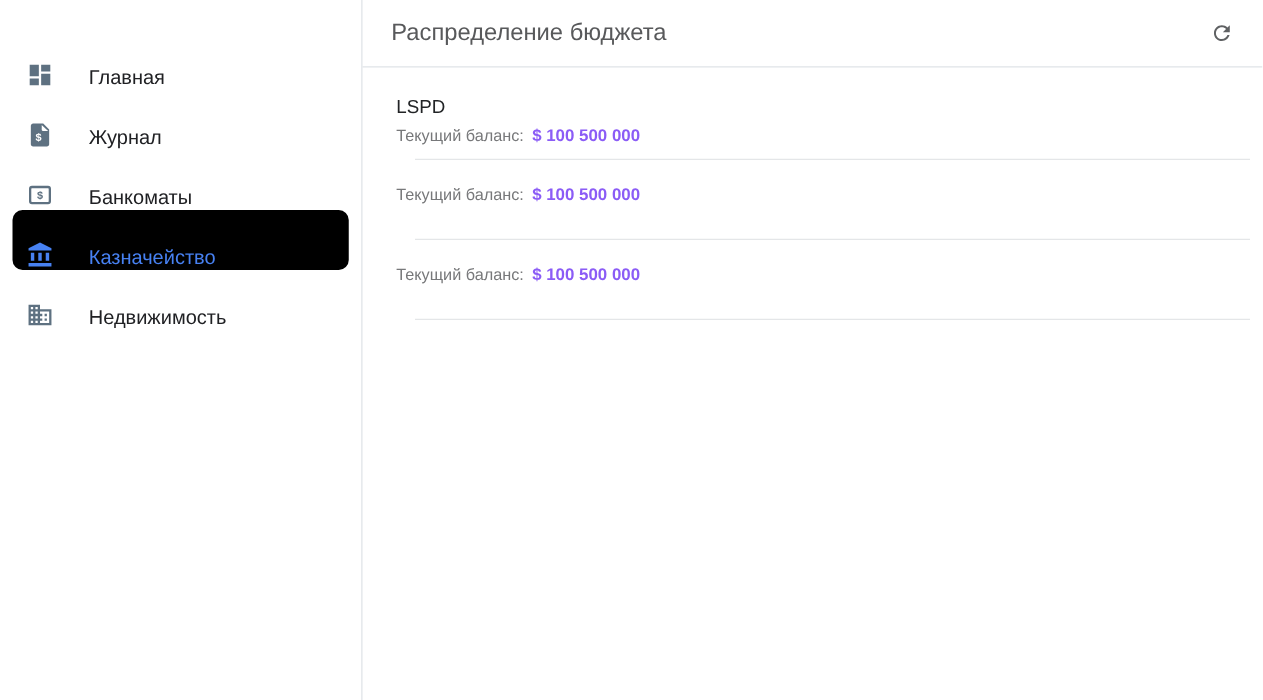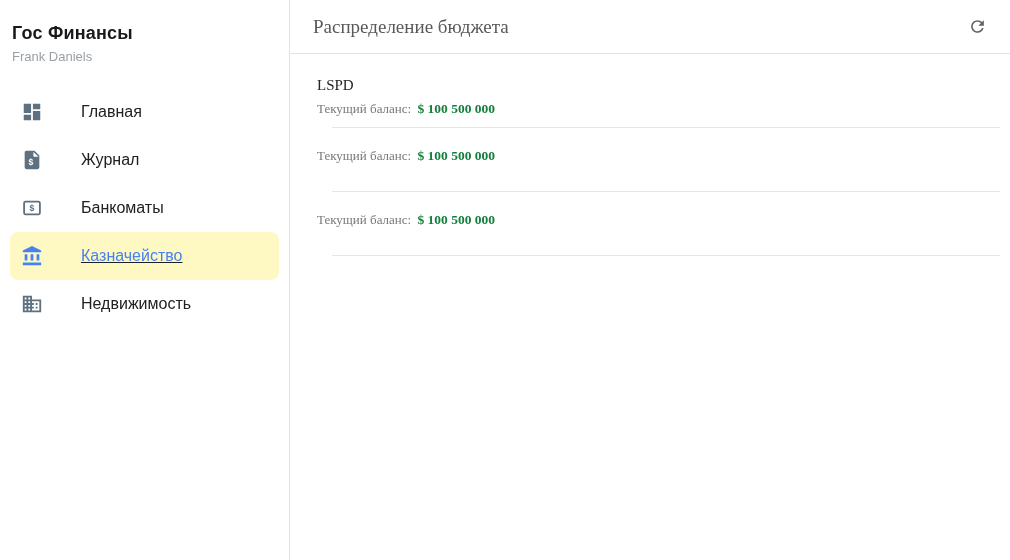--- a/index.html
+++ b/index.html
@@ -6,59 +6,55 @@
   html,body { width:1010px; height:560px; background:#fff;
               font-family:"Liberation Sans", sans-serif; overflow:hidden; }
   .app { display:flex; width:1010px; height:560px; }
 
   
   .sidebar { width:290px; flex-shrink:0; border-right:1px solid #e0e3e7; background:#fff; }
   .sb-head { padding:23px 12px 0 12px; }
   .sb-title { font-size:18px; font-weight:700; color:#17191c; letter-spacing:.2px; }
   .sb-user  { font-size:13px; color:#9aa0a6; margin-top:5px; }
   .menu { margin-top:24px; padding:0 10px; display:flex; flex-direction:column; }
-  .mi { height:48px; display:flex; align-items:center; border-radius:8px;
-        color:#202124; cursor:pointer;gap:10px; }
+  .mi { height:48px; display:flex; align-items:flex-end; border-radius:8px;
+        color:#202124; cursor:pointer; }
   .mi .ic { width:24px; height:24px; margin-left:10px; color:#5e7181;
             display:flex; align-items:center; justify-content:center; }
   .mi .ic svg { width:22px; height:22px; }
   .mi .lbl { margin-left:27px; font-size:16px; line-height:1; padding-bottom:1px; }
-  .mi.active { background:#fef9c3;text-decoration:underline; }
+  .mi.active { background:#000000; }
   .mi.active .ic  { color:#4781f2; }
   .mi.active .lbl { color:#4781f2; }
 
   
-  .main { flex:1; min-width:0; display:flex; flex-direction:column;font-family:Liberation Serif, serif; }
+  .main { flex:1; min-width:0; display:flex; flex-direction:column; }
   .main-header { height:54px; flex-shrink:0; border-bottom:1px solid #e0e3e7;
                  display:flex; align-items:center; justify-content:space-between;
                  padding:0 14px 0 23px; }
   .page-title { font-size:19px; color:#58595b; }
   .refresh-btn { width:38px; height:38px; border:none; background:transparent;
                  border-radius:50%; display:flex; align-items:center;
                  justify-content:center; cursor:pointer; }
   .refresh-btn svg { width:19px; height:19px; }
 
   .list { padding-top:10px; }
   .row { position:relative; height:64px; padding:13px 10px 0 27px; cursor:pointer; }
   .row::after { content:""; position:absolute; left:42px; right:10px; bottom:0;
                 height:1px; background:#e4e6e8; }
   .row-name { font-size:15px; color:#222426; }
   .row-balance { margin-top:7px; font-size:13px; color:#77787a; }
-  .row-balance .amount { font-weight:700; color:#15803d; font-size:13.5px; margin-left:3px; }
+  .row-balance .amount { font-weight:700; color:#8b5cf6; font-size:13.5px; margin-left:3px; }
 </style>
 </head>
 <body>
 
 <div class="app">
 
   <aside class="sidebar">
-    <div class="sb-head">
-      <div class="sb-title">Гос Финансы</div>
-      <div class="sb-user">Frank Daniels</div>
-    </div>
     <nav class="menu">
 
       <div class="mi">
         <span class="ic">
           <svg viewBox="0 0 24 24" fill="currentColor">
               <path d="M3 13h8V3H3v10zm0 8h8v-6H3v6zm10 0h8V11h-8v10zm0-18v6h8V3h-8z"></path>
             </svg>
         </span>
         <span class="lbl">Главная</span>
       </div>

